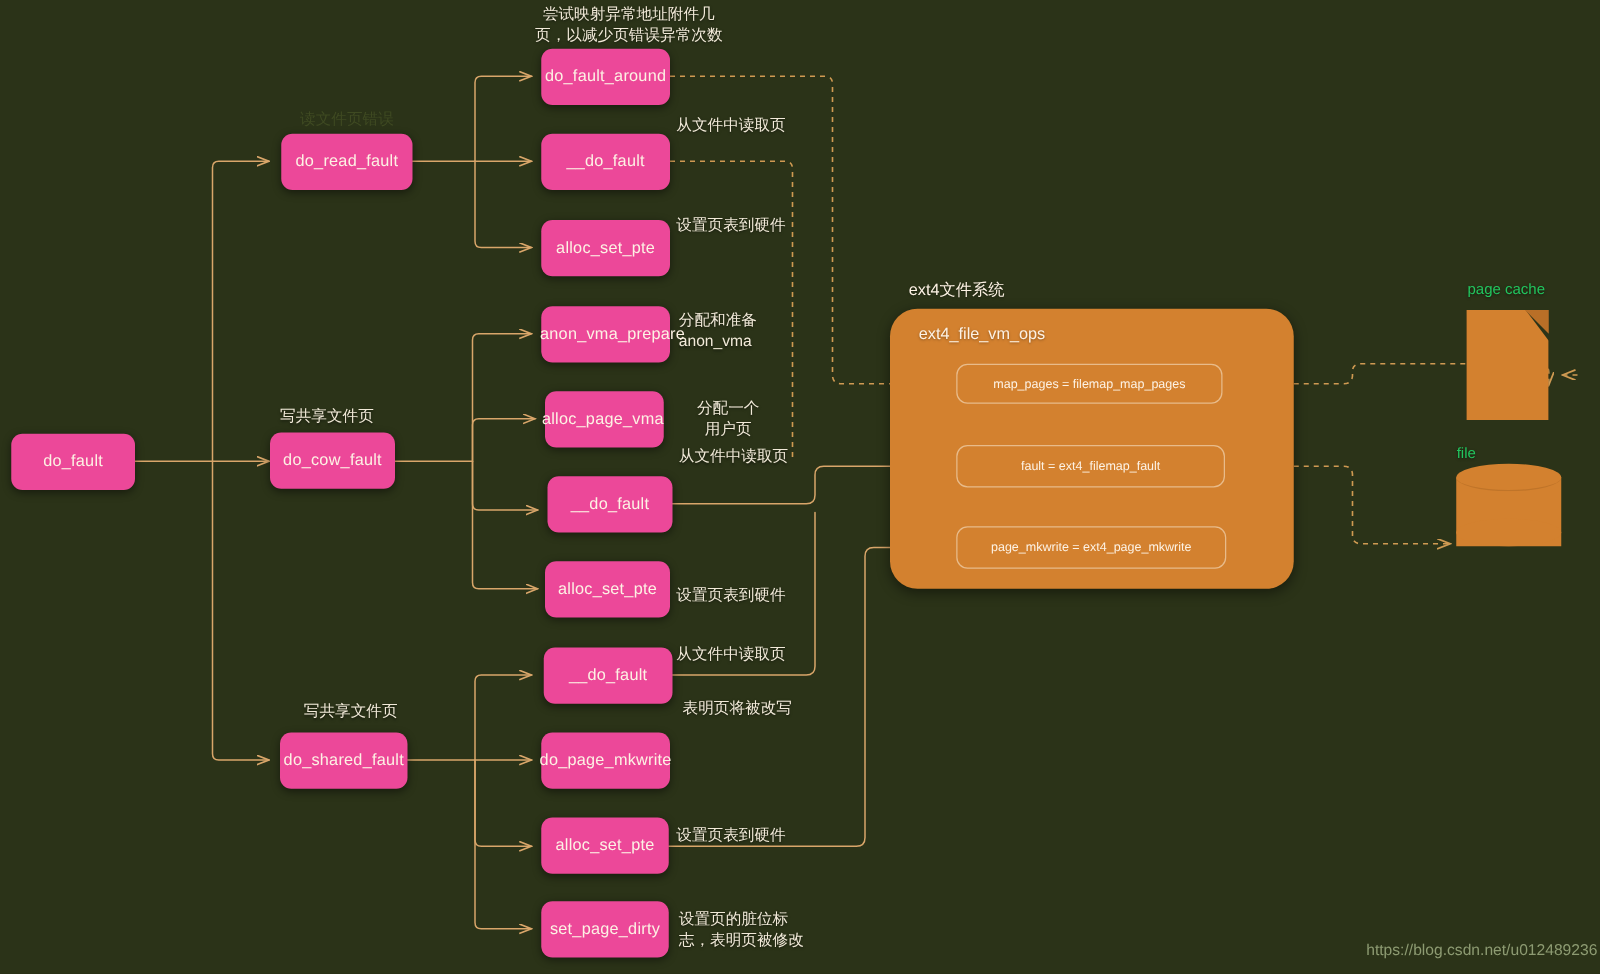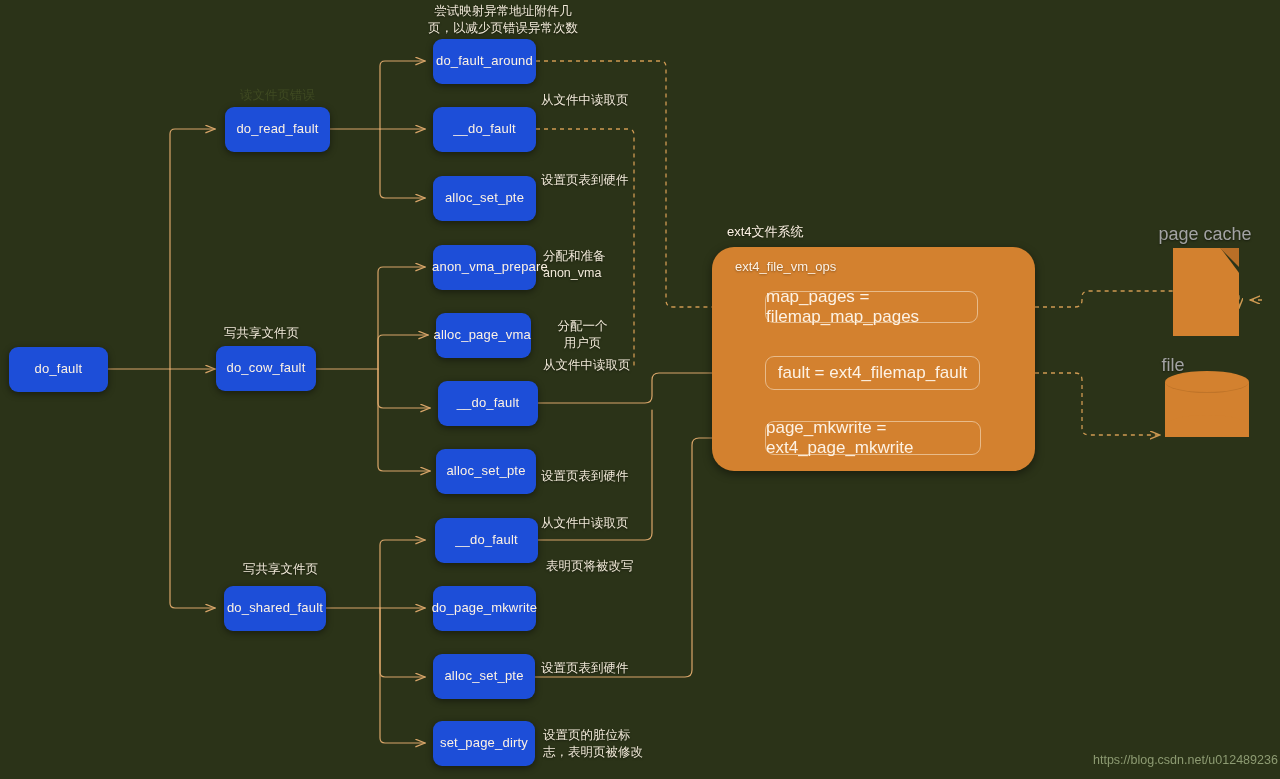--- a/index.html
+++ b/index.html
@@ -14,21 +14,21 @@
     width: 1280px; height: 779px;
     background: #2b3318;
   }
   svg.wires {
     position: absolute; left: 0; top: 0;
     width: 1280px; height: 779px;
     pointer-events: none;
   }
   .node {
     position: absolute;
-    background: #1d4ed8;
+    background: #ec4899;
     border-radius: 9px;
     color: #fdf2e4;
     font-size: 13px;
     display: flex;
     align-items: center;
     justify-content: center;
     text-align: center;
     box-shadow: 0 2px 7px rgba(0,0,0,0.45);
     line-height: 1.25;
     letter-spacing: .2px;
@@ -56,30 +56,30 @@
     position: absolute;
     color: #fdf2e4;
     font-size: 13px;
     text-shadow: 0 1px 2px rgba(0,0,0,.35);
   }
   .op {
     position: absolute;
     border: 1px solid #e8bb8a;
     border-radius: 9px;
     color: #fdf2e4;
-    font-size: 17px;
+    font-size: 10px;
     display: flex;
     align-items: center;
     justify-content: center;
     background: transparent;
   }
   .caption {
     position: absolute;
-    color: #a3a3a3;
-    font-size: 18px;
+    color: #22c55e;
+    font-size: 12px;
     text-align: center;
     text-shadow: 0 1px 2px rgba(0,0,0,.5);
   }
   .doc-icon {
     position: absolute;
     width: 66px; height: 88px;
     background: #d3812f;
     clip-path: polygon(0 0, 72% 0, 100% 28%, 100% 100%, 0 100%);
     box-shadow: 0 2px 8px rgba(0,0,0,0.45);
   }

